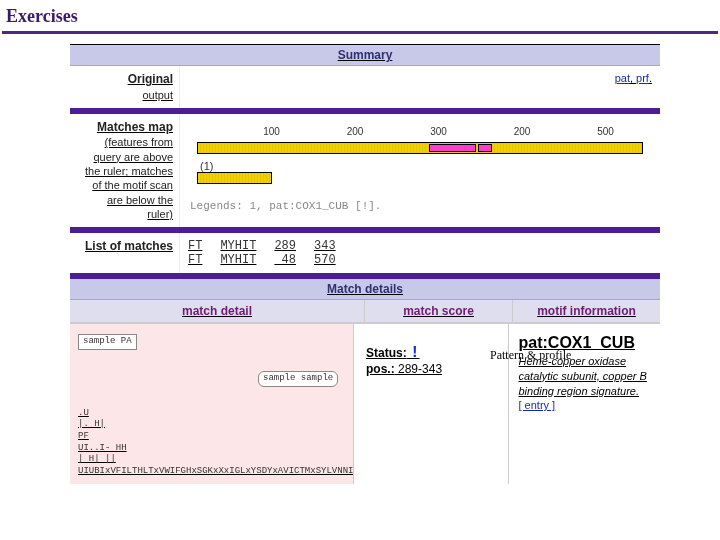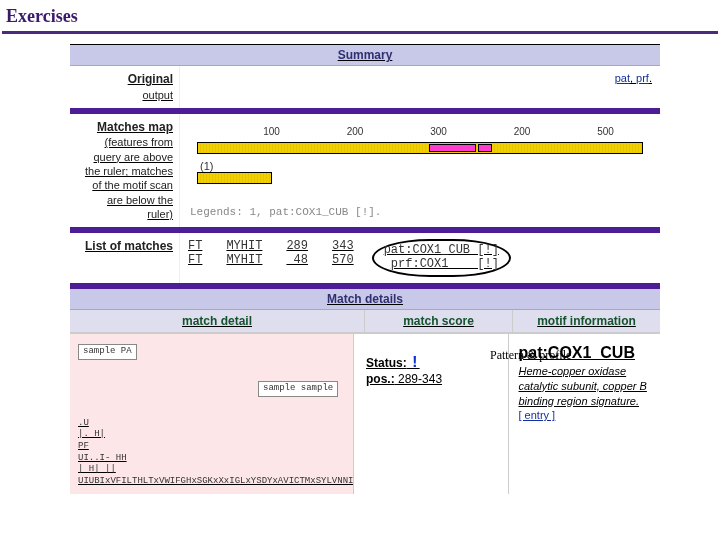--- a/index.html
+++ b/index.html
@@ -99,33 +99,33 @@
   .track-match {
     position: absolute;
     top: 52px; left: 2%;
     width: 16%;
     height: 12px;
     background: repeating-linear-gradient(90deg,#f0d000,#f0d000 2px,#e8c400 2px,#e8c400 3px);
     border: 1px solid #000;
   }
   .legend-text {
     position: absolute;
-    top: 86px; left: 2px;
+    top: 80px; left: 2px;
     font-size: 11px;
     color: #888;
     font-family: 'Courier New', monospace;
   }
 
   
   .mono-table {
     font-family: 'Courier New', monospace;
     font-size: 12px;
     color: #333;
     display: flex;
-    gap: 24px;
+    gap: 18px;
   }
   .mono-col { white-space: pre; }
   .circled {
     border: 2px solid #000;
     border-radius: 50% / 60%;
     padding: 2px 10px 4px 10px;
     margin-left: -6px;
   }
 
   .annotation {
@@ -139,21 +139,21 @@
   
   .details-row {
     display: flex;
     background: #dedeee;
     border-bottom: 1px solid #ccc;
   }
   .details-cell {
     flex: 1;
     text-align: center;
     font-size: 12px;
-    color: #14532d;
+    color: #701a75;
     font-weight: bold;
     padding: 4px 0;
     border-right: 1px solid #ccc;
   }
   .details-cell:last-child { border-right: none; }
 
   
   .detail-body {
     display: flex;
     border-top: 1px solid #ccc;
@@ -170,21 +170,21 @@
     border-right: 1px solid #ccc;
   }
   .detail-left .box1, .detail-left .box2 {
     display: inline-block;
     border: 1px solid #888;
     background: #fff;
     padding: 1px 4px;
     font-size: 9px;
     margin-bottom: 21px;
   }
-  .detail-left .box2 { margin-left: 180px; }
+  .detail-left .box2 { margin-left: 180px; border-radius: 6px; }
   .seq-lines div { white-space: nowrap; }
   .detail-mid {
     flex: 1.1;
     padding: 20px 8px 6px 12px;
     font-size: 12px;
     border-right: 1px solid #ccc;
   }
   .detail-mid .excl {
     color: #1030d0;
     font-family: 'Courier New', monospace;
@@ -261,22 +261,20 @@
     <div class="row-body">
       <div class="mono-table">
         <div class="mono-col">FT
 FT</div>
         <div class="mono-col">MYHIT
 MYHIT</div>
         <div class="mono-col">289
  48</div>
         <div class="mono-col">343
 570</div>
-        <div class="mono-col circled">pat:COX1_CUB [!]
-prf:COX1    [!]</div>
       </div>
     </div>
   </div>
 
   <div class="section-header">Match details</div>
 
   <div class="details-row">
     <div class="details-cell" style="flex:2.2">match detail</div>
     <div class="details-cell" style="flex:1.1">match score</div>
     <div class="details-cell" style="flex:1.1">motif information</div>

